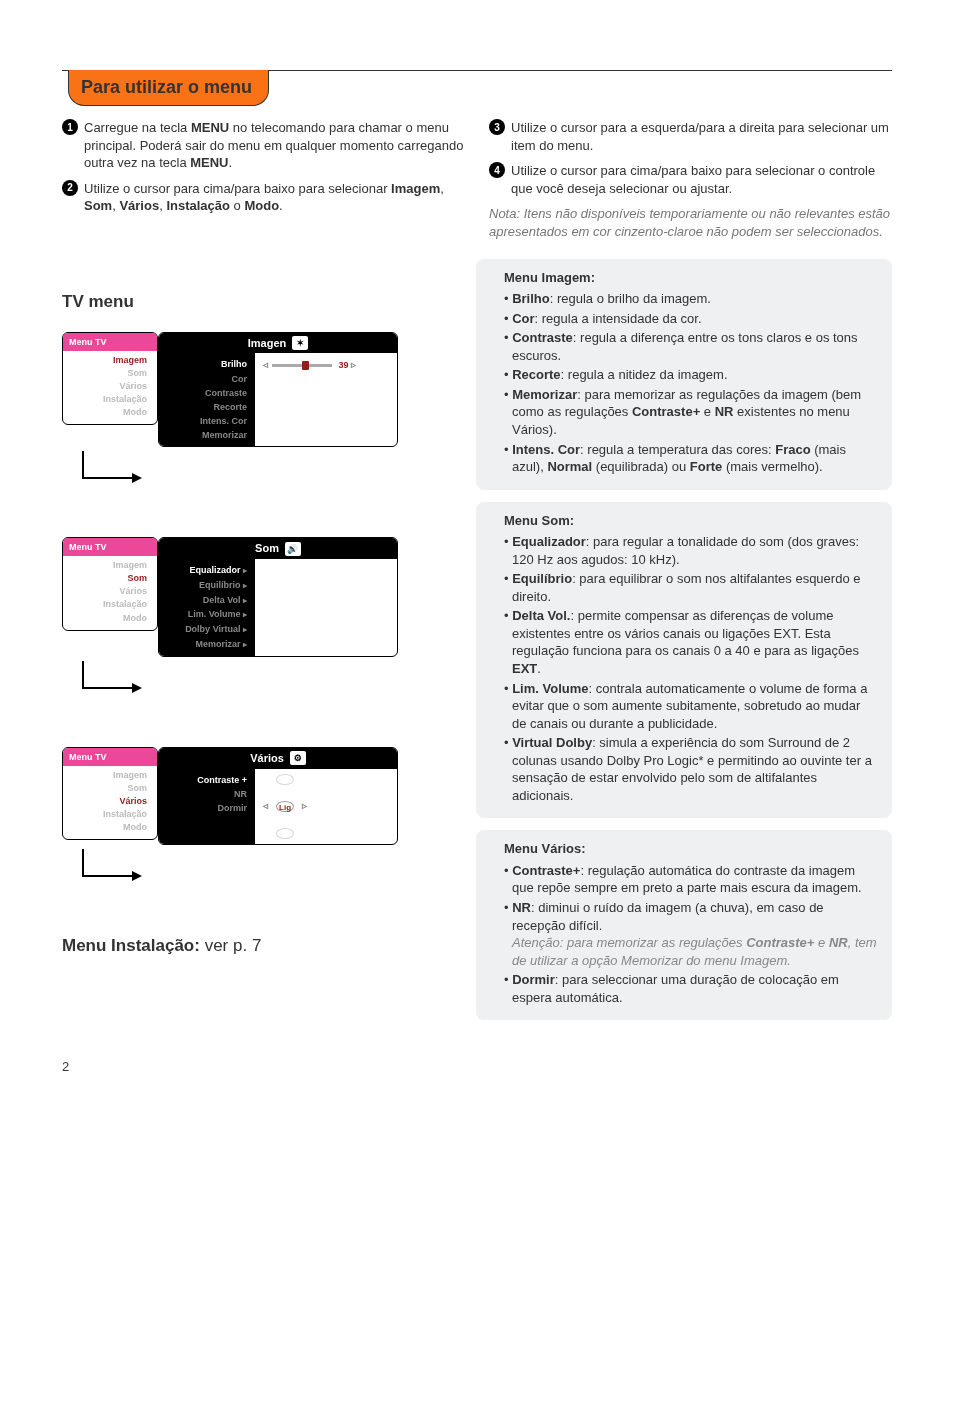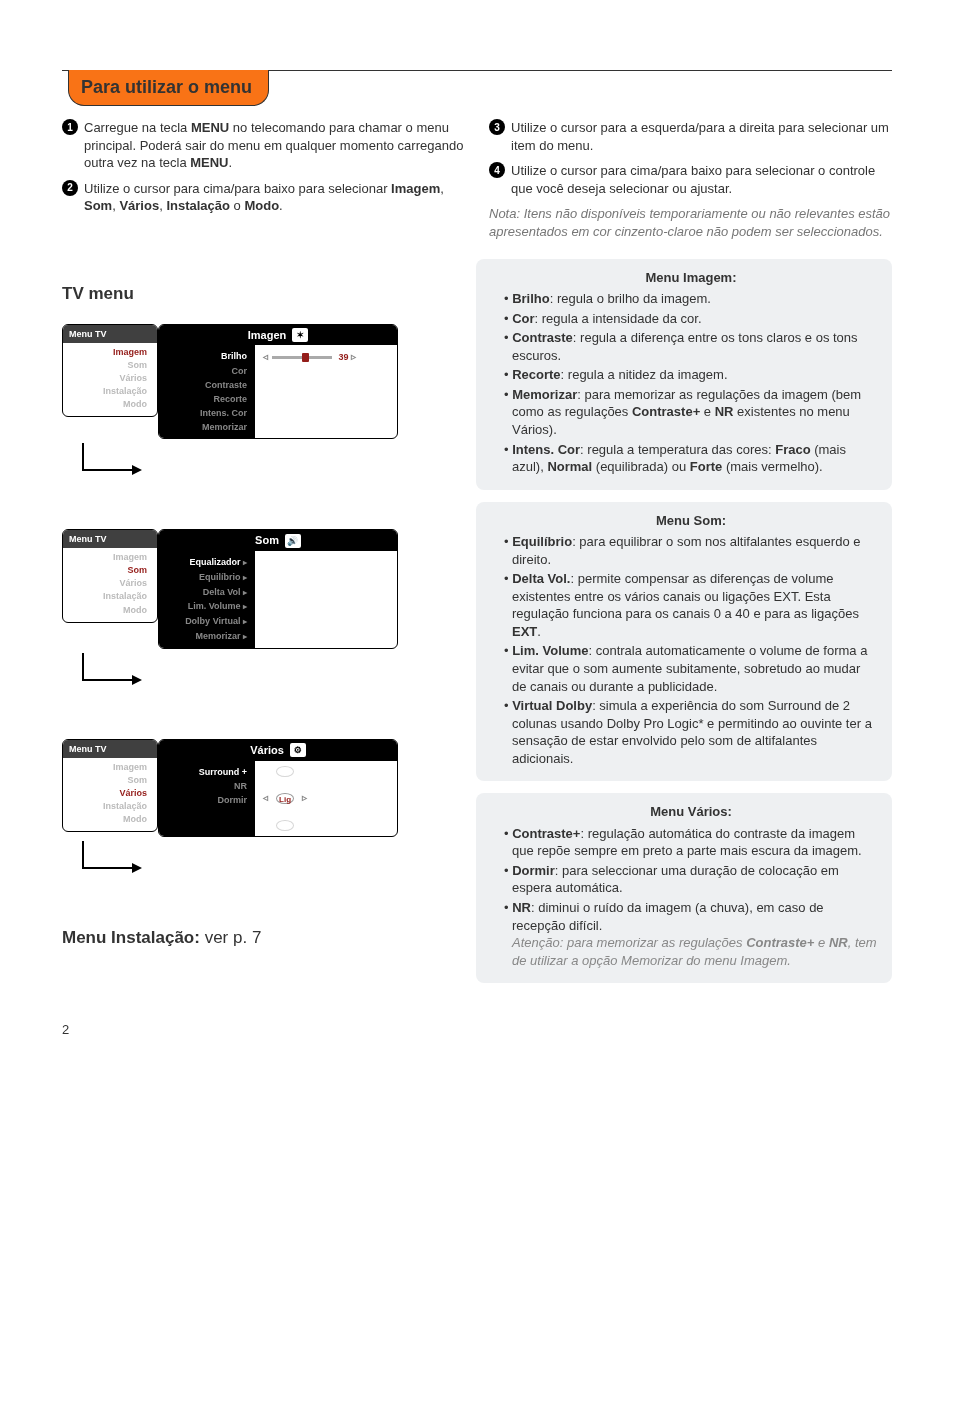--- a/index.html
+++ b/index.html
@@ -35,36 +35,36 @@
     background: #000; color: #fff;
     border-radius: 50%;
     font-size: 10px; font-weight: bold;
     align-items: center; justify-content: center;
     margin-right: 4px;
     flex-shrink: 0;
   }
   .step { display: flex; margin-bottom: 8px; }
   .step-text { padding-left: 2px; }
   .note { font-style: italic; color: #777; margin-top: 8px; }
-  .section-h { font-weight: bold; font-size: 17px; margin-top: 24px; margin-bottom: 10px; }
+  .section-h { font-weight: bold; font-size: 17px; margin-top: 32px; margin-bottom: 10px; }
   .sub-h { font-weight: bold; font-size: 17px; margin-top: 20px; }
 
   
   .diagram { margin: 18px 0 58px 0; }
   .diag-row { display: flex; align-items: flex-start; }
   .menu-cell {
     width: 96px;
     border: 1.5px solid #000;
     border-radius: 6px;
     background: #fff;
     overflow: hidden;
     flex-shrink: 0;
   }
   .menu-cell-head {
-    background: #404040; color: #fff;
+    background: #ec4899; color: #fff;
     font-size: 9px; font-weight: bold;
     padding: 3px 6px;
   }
   .menu-cell-body { padding: 3px 6px 5px 6px; }
   .menu-item {
     font-size: 9px; font-weight: bold;
     color: #bbb; line-height: 1.45;
     text-align: right; padding-right: 4px;
   }
   .menu-item.active { color: #941d1a; }
@@ -136,21 +136,21 @@
   }
   .tri { font-size: 8px; color: #888; }
 
   
   .info-box {
     background: #eef0f2;
     border-radius: 8px;
     padding: 10px 14px 12px 14px;
     margin-bottom: 12px;
   }
-  .info-title { font-weight: bold; margin-bottom: 4px; margin-left: 14px; text-align: center; }
+  .info-title { font-weight: bold; margin-bottom: 4px; margin-left: 14px; }
   .info-box ul { margin: 0; padding-left: 14px; list-style: none; }
   .info-box li { margin-bottom: 2px; text-indent: -8px; padding-left: 8px; }
   .info-box li::before { content: "• "; }
   .info-box .sub-note { font-style: italic; color: #888; }
 
   .oval {
     display: inline-block;
     border: 1px solid #999; border-radius: 50%;
     width: 18px; height: 11px;
     font-size: 8px; text-align: center; line-height: 11px;
@@ -276,21 +276,21 @@
                 <div class="menu-item">Modo</div>
               </div>
             </div>
             <div class="pane">
               <div class="pane-head">
                 <span>Vários</span>
                 <span class="hicon">⚙</span>
               </div>
               <div class="pane-body">
                 <div class="pane-left">
-                  <div class="row active">Surround +</div>
+                  <div class="row active">Contraste +</div>
                   <div class="row">NR</div>
                   <div class="row">Dormir</div>
                 </div>
                 <div class="pane-right">
                   <div class="row active" style="display:flex;align-items:center;gap:8px;">
                     <span class="updn">◃</span>
                     <span style="display:inline-flex;flex-direction:column;gap:16px;">
                       <span class="oval" style="opacity:.4"></span>
                       <span class="oval">Lig</span>
                       <span class="oval" style="opacity:.4"></span>
@@ -318,30 +318,31 @@
           <li><b>Cor</b>: regula a intensidade da cor.</li>
           <li><b>Contraste</b>: regula a diferença entre os tons claros e os tons escuros.</li>
           <li><b>Recorte</b>: regula a nitidez da imagem.</li>
           <li><b>Memorizar</b>: para memorizar as regulações da imagem (bem como as regulações <b>Contraste+</b> e <b>NR</b> existentes no menu Vários).</li>
           <li><b>Intens. Cor</b>: regula a temperatura das cores: <b>Fraco</b> (mais azul), <b>Normal</b> (equilibrada) ou <b>Forte</b> (mais vermelho).</li>
         </ul>
     </div>
     <div class="info-box">
       <div class="info-title">Menu Som:</div>
       <ul id="list-som">
+          <li><b>Equalizador</b>: para regular a tonalidade do som (dos graves: 120 Hz aos agudos: 10 kHz).</li>
           <li><b>Equilíbrio</b>: para equilibrar o som nos altifalantes esquerdo e direito.</li>
           <li><b>Delta Vol.</b>: permite compensar as diferenças de volume existentes entre os vários canais ou ligações EXT. Esta regulação funciona para os canais 0 a 40 e para as ligações <b>EXT</b>.</li>
           <li><b>Lim. Volume</b>: contrala automaticamente o volume de forma a evitar que o som aumente subitamente, sobretudo ao mudar de canais ou durante a publicidade.</li>
           <li><b>Virtual Dolby</b>: simula a experiência do som Surround de 2 colunas usando Dolby Pro Logic* e permitindo ao ouvinte ter a sensação de estar envolvido pelo som de altifalantes adicionais.</li>
         </ul>
     </div>
     <div class="info-box">
       <div class="info-title">Menu Vários:</div>
       <ul id="list-varios">
           <li><b>Contraste+</b>: regulação automática do contraste da imagem que repõe sempre em preto a parte mais escura da imagem.</li>
+          <li><b>NR</b>: diminui o ruído da imagem (a chuva), em caso de recepção difícil.<br><span class="sub-note">Atenção: para memorizar as regulações <b>Contraste+</b> e <b>NR</b>, tem de utilizar a opção Memorizar do menu Imagem.</span></li>
           <li><b>Dormir</b>: para seleccionar uma duração de colocação em espera automática.</li>
-          <li><b>NR</b>: diminui o ruído da imagem (a chuva), em caso de recepção difícil.<br><span class="sub-note">Atenção: para memorizar as regulações <b>Contraste+</b> e <b>NR</b>, tem de utilizar a opção Memorizar do menu Imagem.</span></li>
         </ul>
     </div>
   </div>
 </div>
 
 <div class="page-num">2</div>
 
 </body></html>

